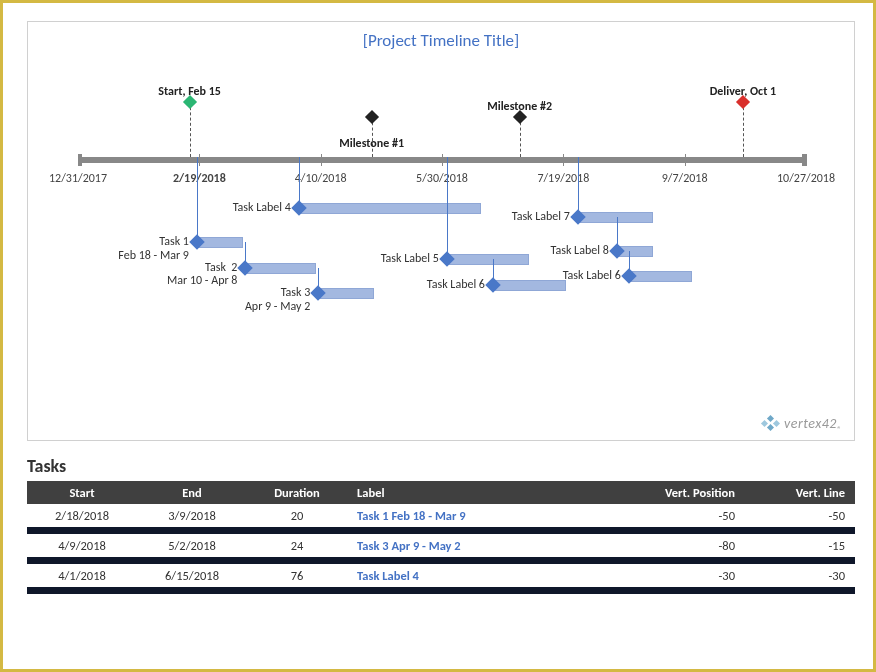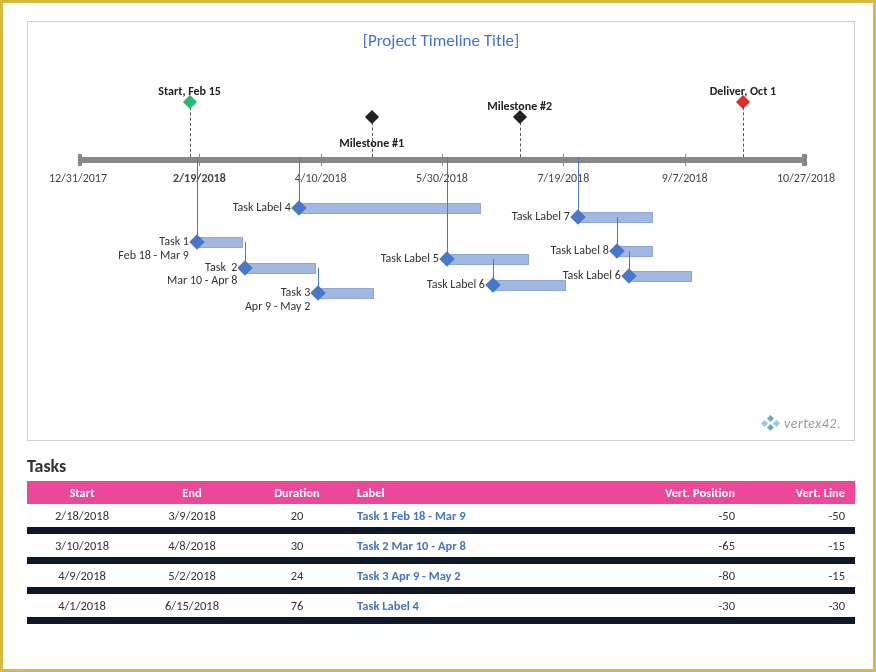--- a/index.html
+++ b/index.html
@@ -140,21 +140,21 @@
     color: #333;
   }
   .tasks-table {
     position: absolute;
     left: 24px; top: 478px;
     width: 828px;
     border-collapse: collapse;
     font-size: 12.5px;
   }
   .tasks-table thead th {
-    background: #ec4899;
+    background: #404040;
     color: #fff;
     font-weight: bold;
     padding: 4px 10px;
     border: none;
     text-align: center;
   }
   .tasks-table thead th.lbl { text-align: left; }
   .tasks-table thead th:nth-child(5),
   .tasks-table thead th:nth-child(6) { text-align: right; }
   .tasks-table tbody td {
@@ -300,28 +300,20 @@
     <tbody id="tasks-body">
         <tr>
           <td class="c">2/18/2018</td>
           <td class="c">3/9/2018</td>
           <td class="c">20</td>
           <td class="lbl">Task 1  Feb 18 - Mar 9</td>
           <td>-50</td>
           <td>-50</td>
         </tr>
         <tr>
-          <td class="c">3/10/2018</td>
-          <td class="c">4/8/2018</td>
-          <td class="c">30</td>
-          <td class="lbl">Task  2  Mar 10 - Apr 8</td>
-          <td>-65</td>
-          <td>-15</td>
-        </tr>
-        <tr>
           <td class="c">4/9/2018</td>
           <td class="c">5/2/2018</td>
           <td class="c">24</td>
           <td class="lbl">Task 3  Apr 9 - May 2</td>
           <td>-80</td>
           <td>-15</td>
         </tr>
         <tr>
           <td class="c">4/1/2018</td>
           <td class="c">6/15/2018</td>

